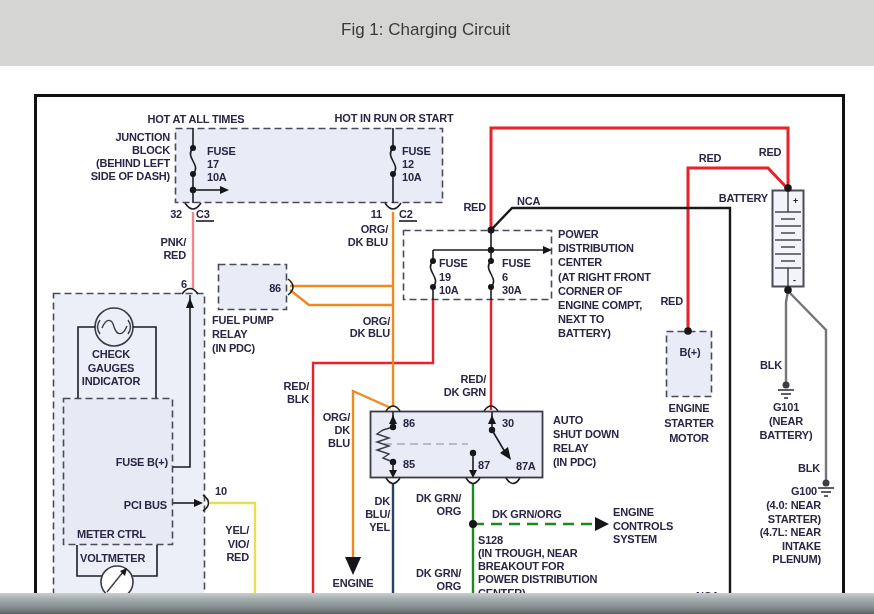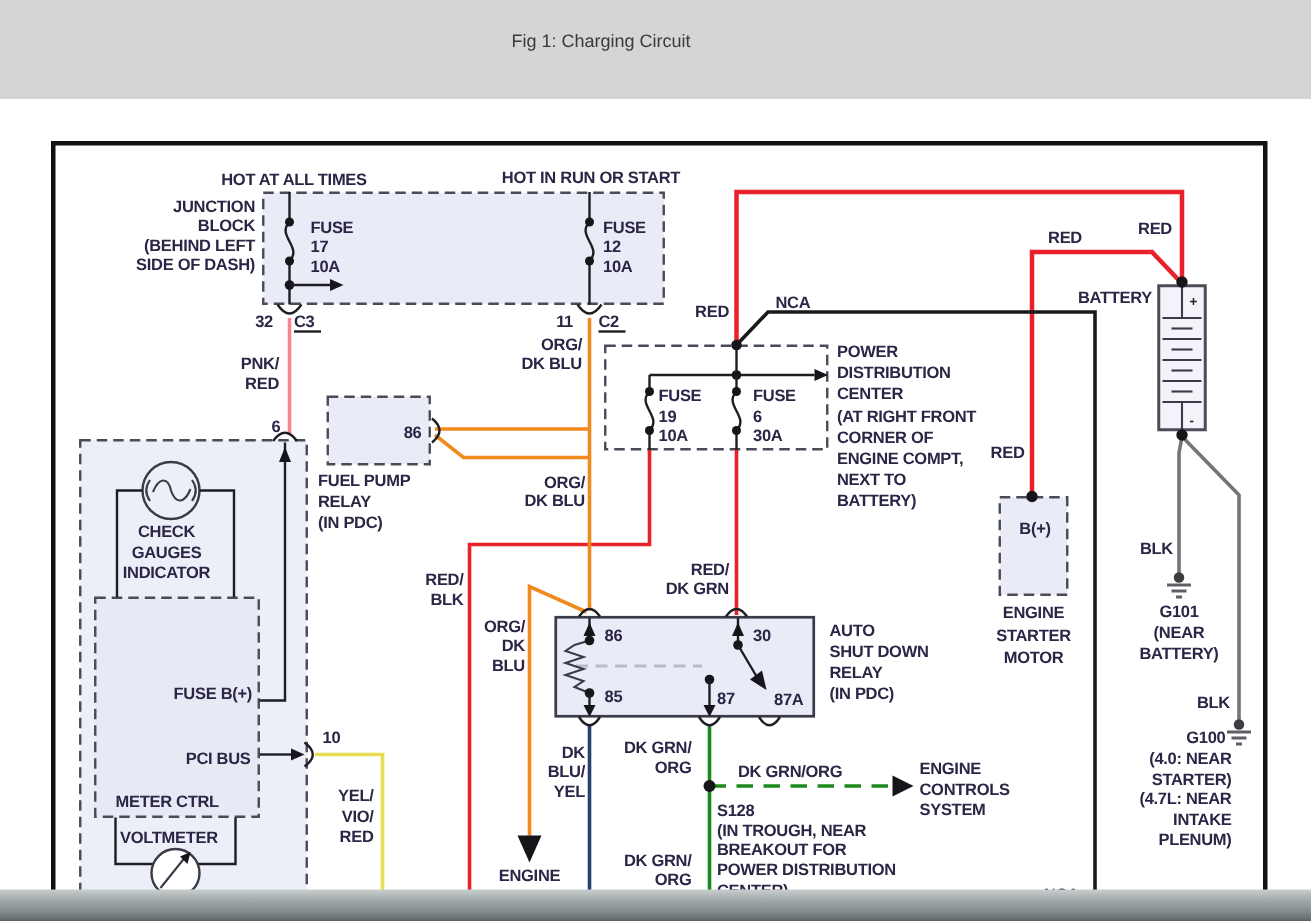--- a/index.html
+++ b/index.html
@@ -1,19 +1,19 @@
 <!DOCTYPE html>
 <html><head>
 <meta charset="utf-8">
 <style>
   html,body{margin:0;padding:0;}
   body{width:874px;height:614px;position:relative;overflow:hidden;background:#ffffff;
        font-family:"Liberation Sans",sans-serif;}
   .header{position:absolute;left:0;top:0;width:874px;height:66px;background:#d5d5d3;}
-  .title{position:absolute;left:341px;top:20px;font-size:12px;color:#3a3a3a;white-space:nowrap;}
+  .title{position:absolute;left:341px;top:20px;font-size:17px;color:#3a3a3a;white-space:nowrap;}
   svg.diagram{position:absolute;left:0;top:0;}
   .bottom-bar{position:absolute;left:0;top:593px;width:874px;height:21px;z-index:5;
       background:linear-gradient(180deg,#c9cfcf 0%,#a4adad 30%,#879191 65%,#6a7474 90%,#566060 100%);}
   .lbl{font:bold 11px "Liberation Sans",sans-serif;fill:#2b2546;letter-spacing:-0.2px;}
   .sym{font:bold 9px "Liberation Sans",sans-serif;fill:#222;}
   .end{text-anchor:end}.mid{text-anchor:middle}
   .blk{stroke:#1d1d22;stroke-width:1.6;fill:none;}
   .thin{stroke:#3a3a48;stroke-width:1.4;fill:none;}
   .dashbox{stroke:#4a4a58;stroke-width:1.6;stroke-dasharray:7 4;}
   .dot{fill:#15151a;stroke:none;}

